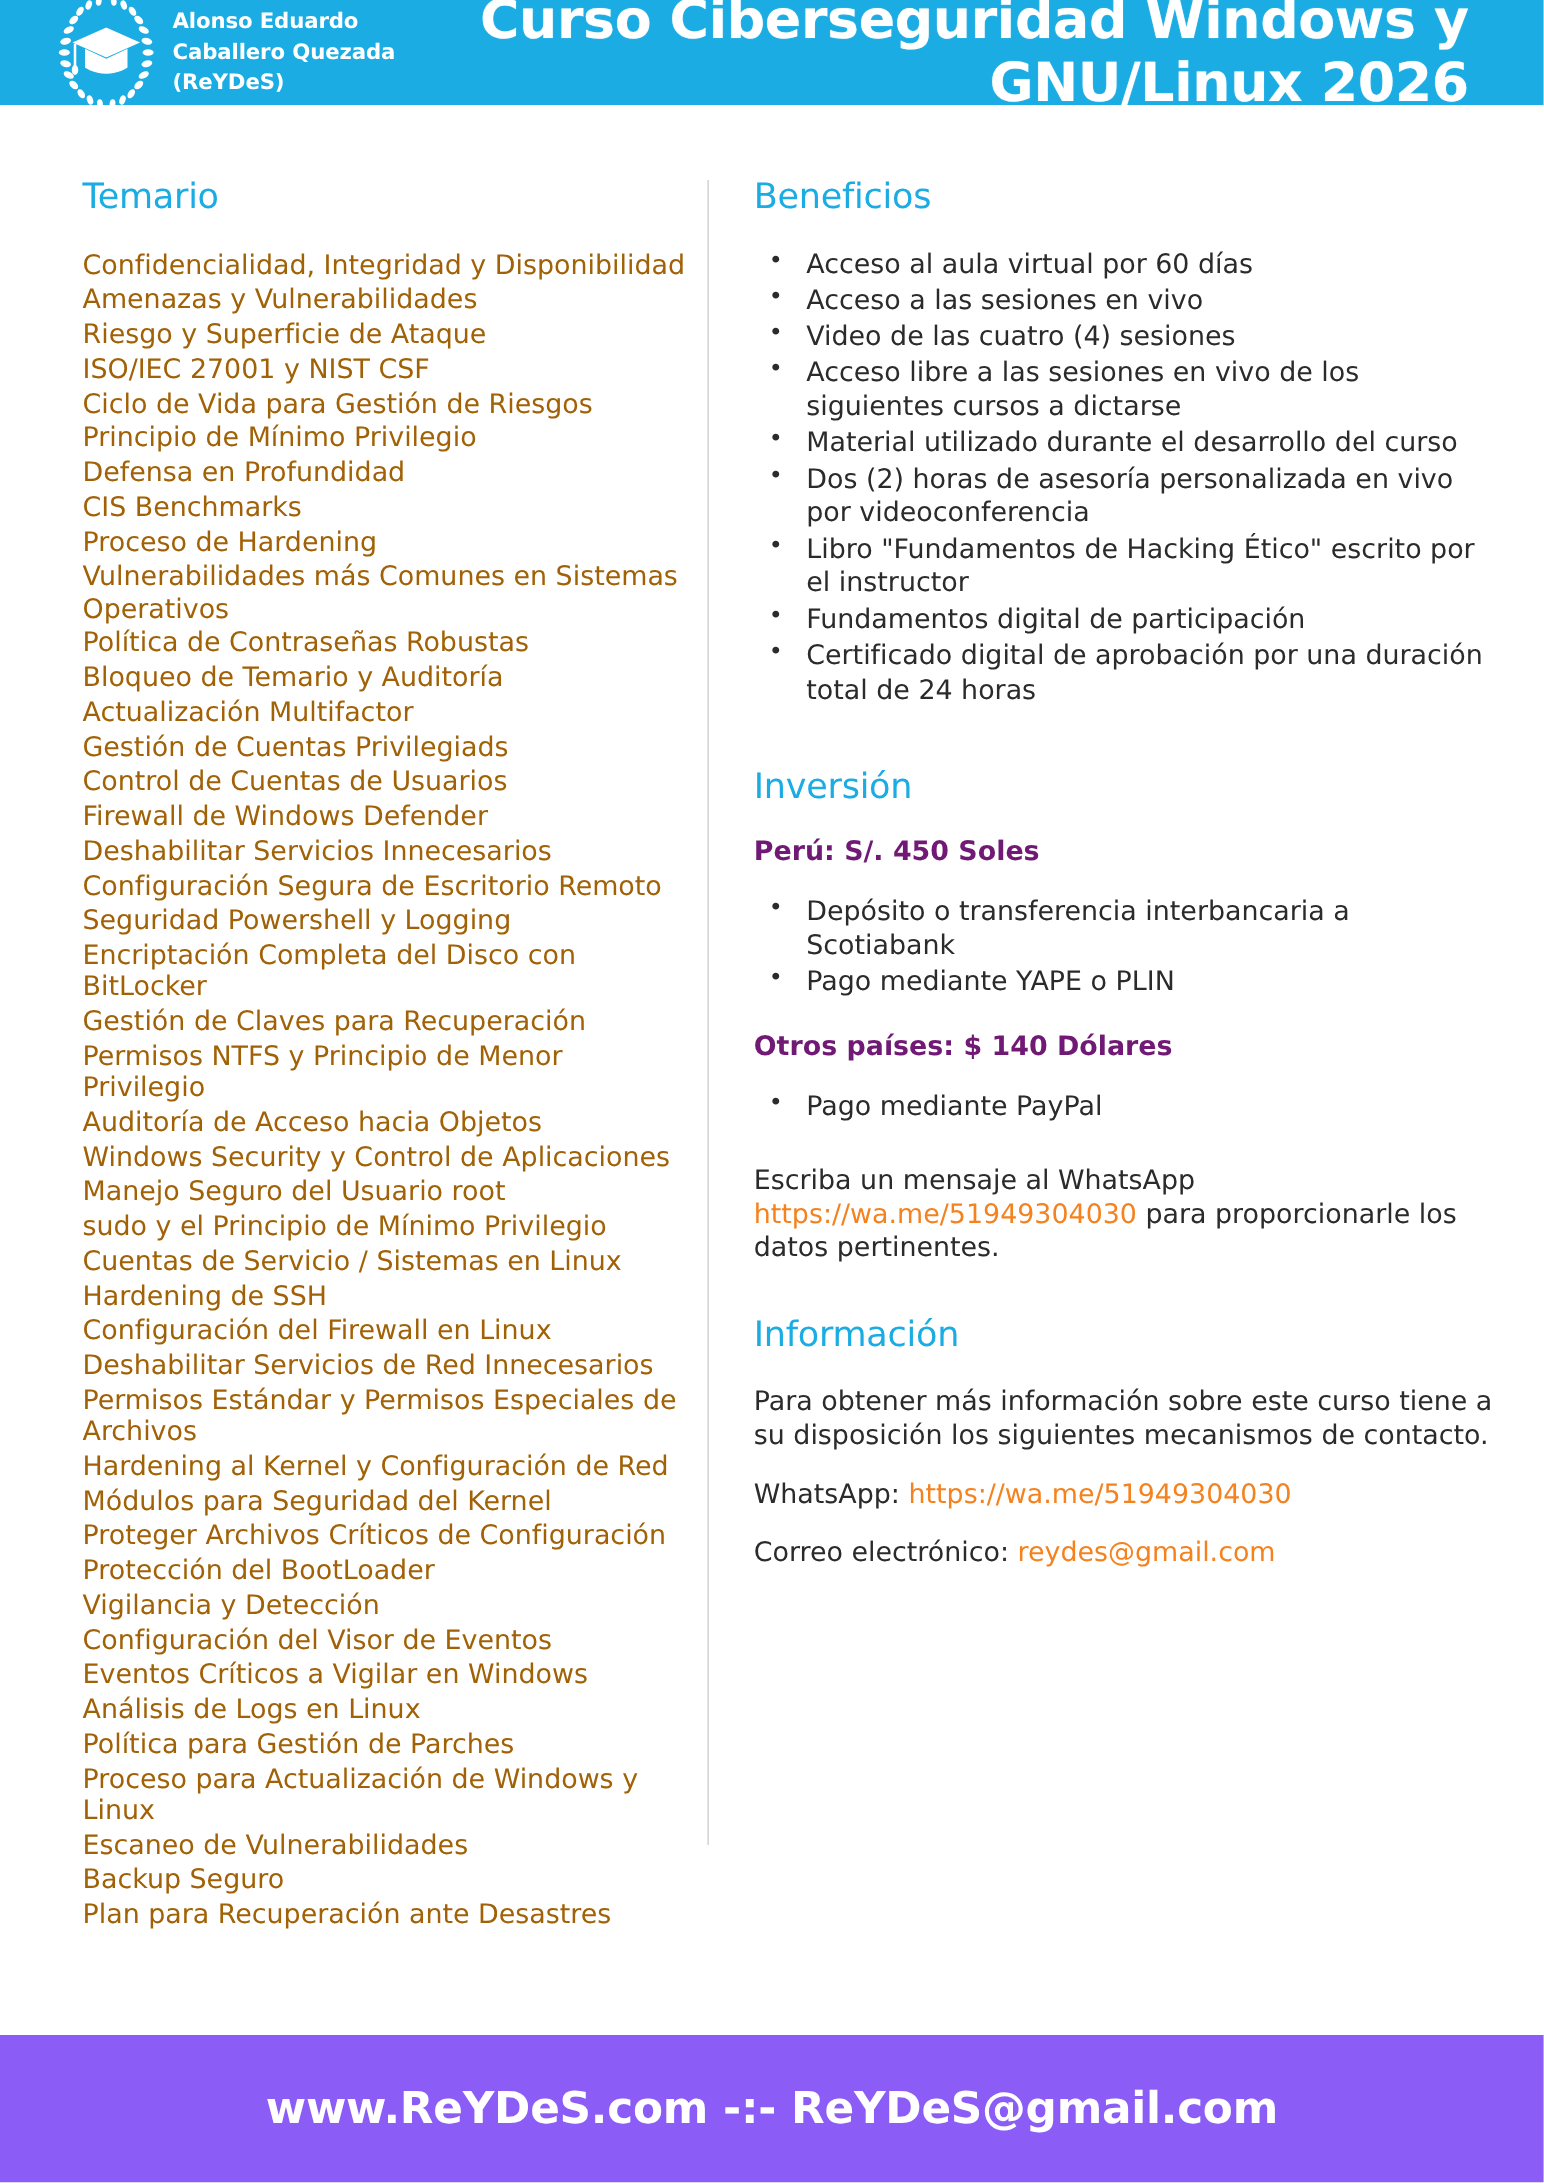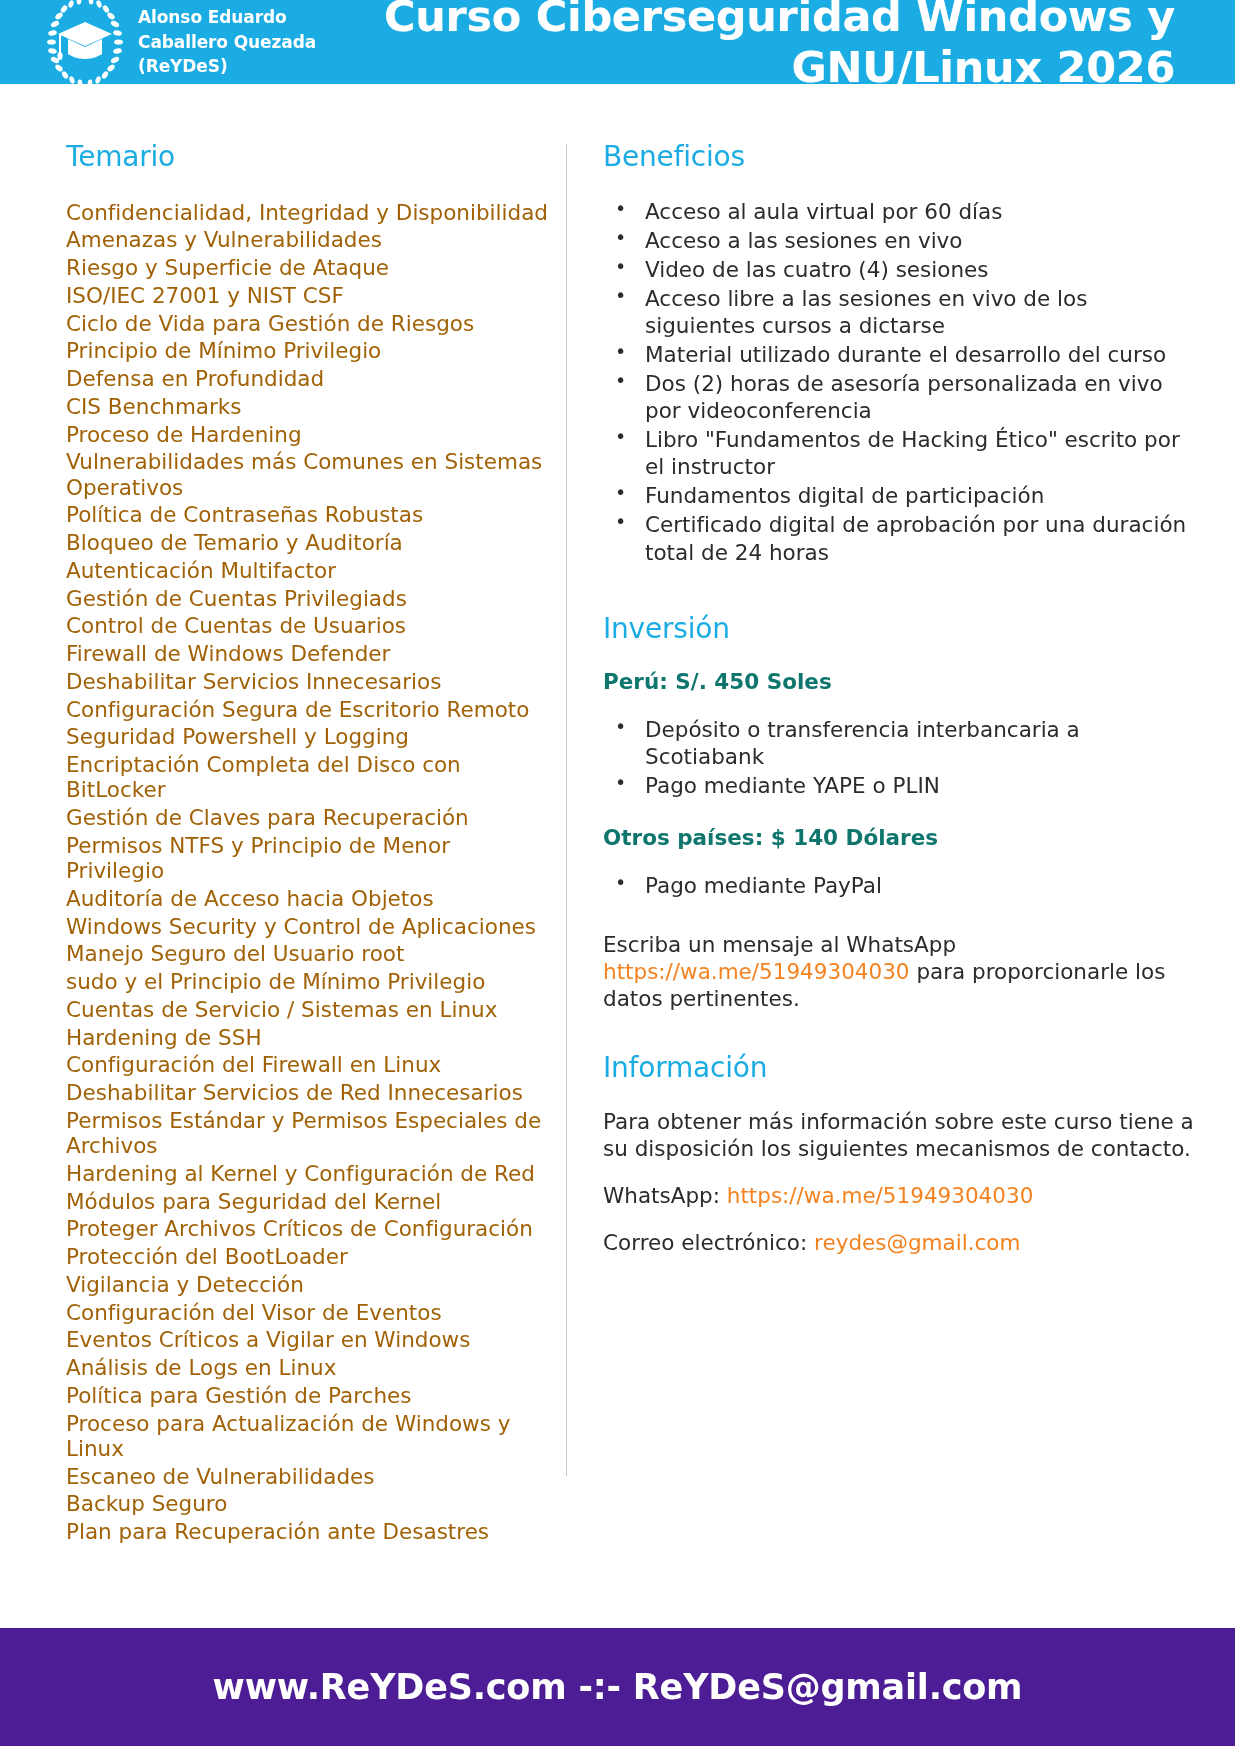--- a/index.html
+++ b/index.html
@@ -129,21 +129,21 @@
     position: absolute;
     left: 12px;
     top: -1px;
     font-size: 19px;
     color: #2b2b2b;
   }
 
   .sub-heading {
     font-size: 21.5px;
     font-weight: bold;
-    color: #0f766e;
+    color: #701a75;
     margin: 26px 0 20px 0;
     line-height: 1.25;
   }
   .para {
     font-size: 21.5px;
     line-height: 1.26;
     color: #2b2b2b;
     margin: 0 0 20px 0;
   }
   .link {
@@ -154,21 +154,21 @@
   .spacer-md { height: 30px; }
   .spacer-sm { height: 18px; }
 
   
   .footer {
     position: absolute;
     left: 0;
     right: 0;
     bottom: 0;
     height: 118px;
-    background: #4c1d95;
+    background: #8b5cf6;
     display: flex;
     align-items: center;
     justify-content: center;
   }
   .footer-text {
     color: #ffffff;
     font-size: 35px;
     font-weight: bold;
     letter-spacing: -0.2px;
   }
@@ -245,21 +245,21 @@
         <li>Riesgo y Superficie de Ataque</li>
         <li>ISO/IEC 27001 y NIST CSF</li>
         <li>Ciclo de Vida para Gestión de Riesgos</li>
         <li>Principio de Mínimo Privilegio</li>
         <li>Defensa en Profundidad</li>
         <li>CIS Benchmarks</li>
         <li>Proceso de Hardening</li>
         <li>Vulnerabilidades más Comunes en Sistemas Operativos</li>
         <li>Política de Contraseñas Robustas</li>
         <li>Bloqueo de Temario y Auditoría</li>
-        <li>Autenticación Multifactor</li>
+        <li>Actualización Multifactor</li>
         <li>Gestión de Cuentas Privilegiads</li>
         <li>Control de Cuentas de Usuarios</li>
         <li>Firewall de Windows Defender</li>
         <li>Deshabilitar Servicios Innecesarios</li>
         <li>Configuración Segura de Escritorio Remoto</li>
         <li>Seguridad Powershell y Logging</li>
         <li>Encriptación Completa del Disco con BitLocker</li>
         <li>Gestión de Claves para Recuperación</li>
         <li>Permisos NTFS y Principio de Menor Privilegio</li>
         <li>Auditoría de Acceso hacia Objetos</li>

